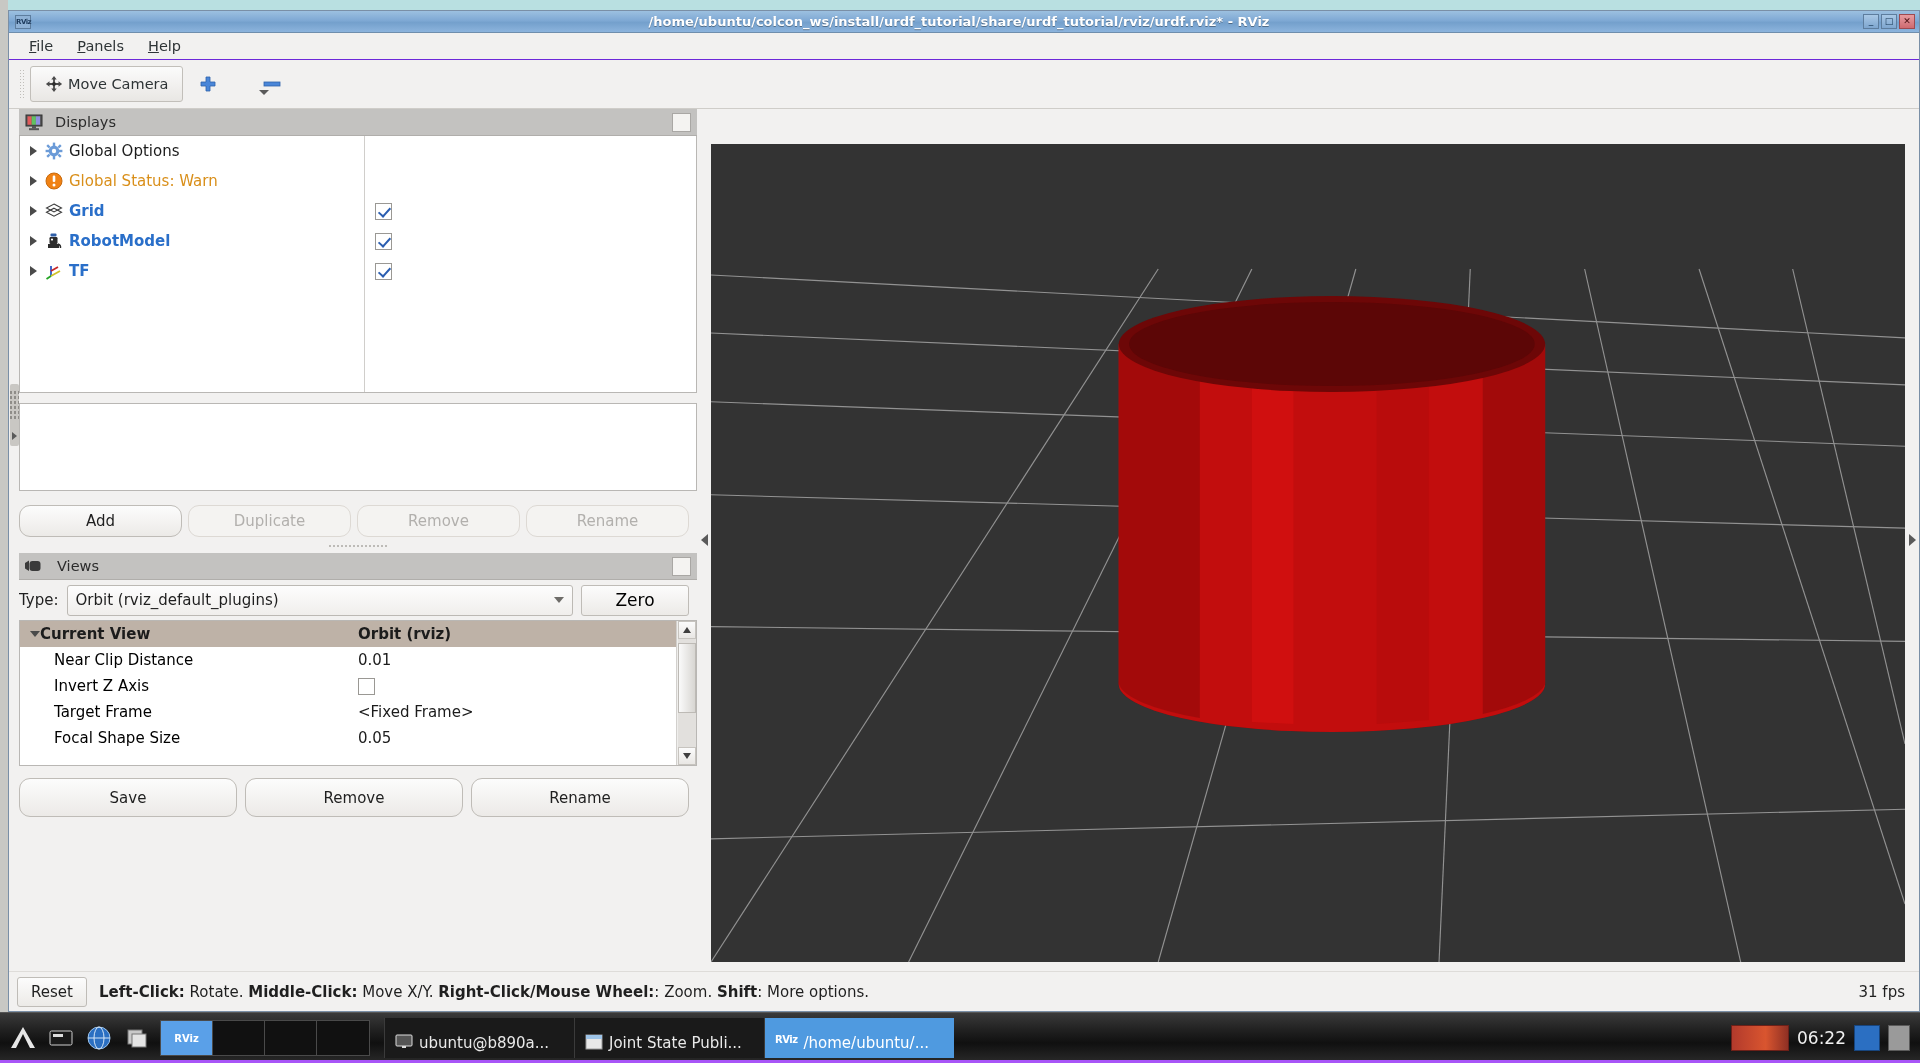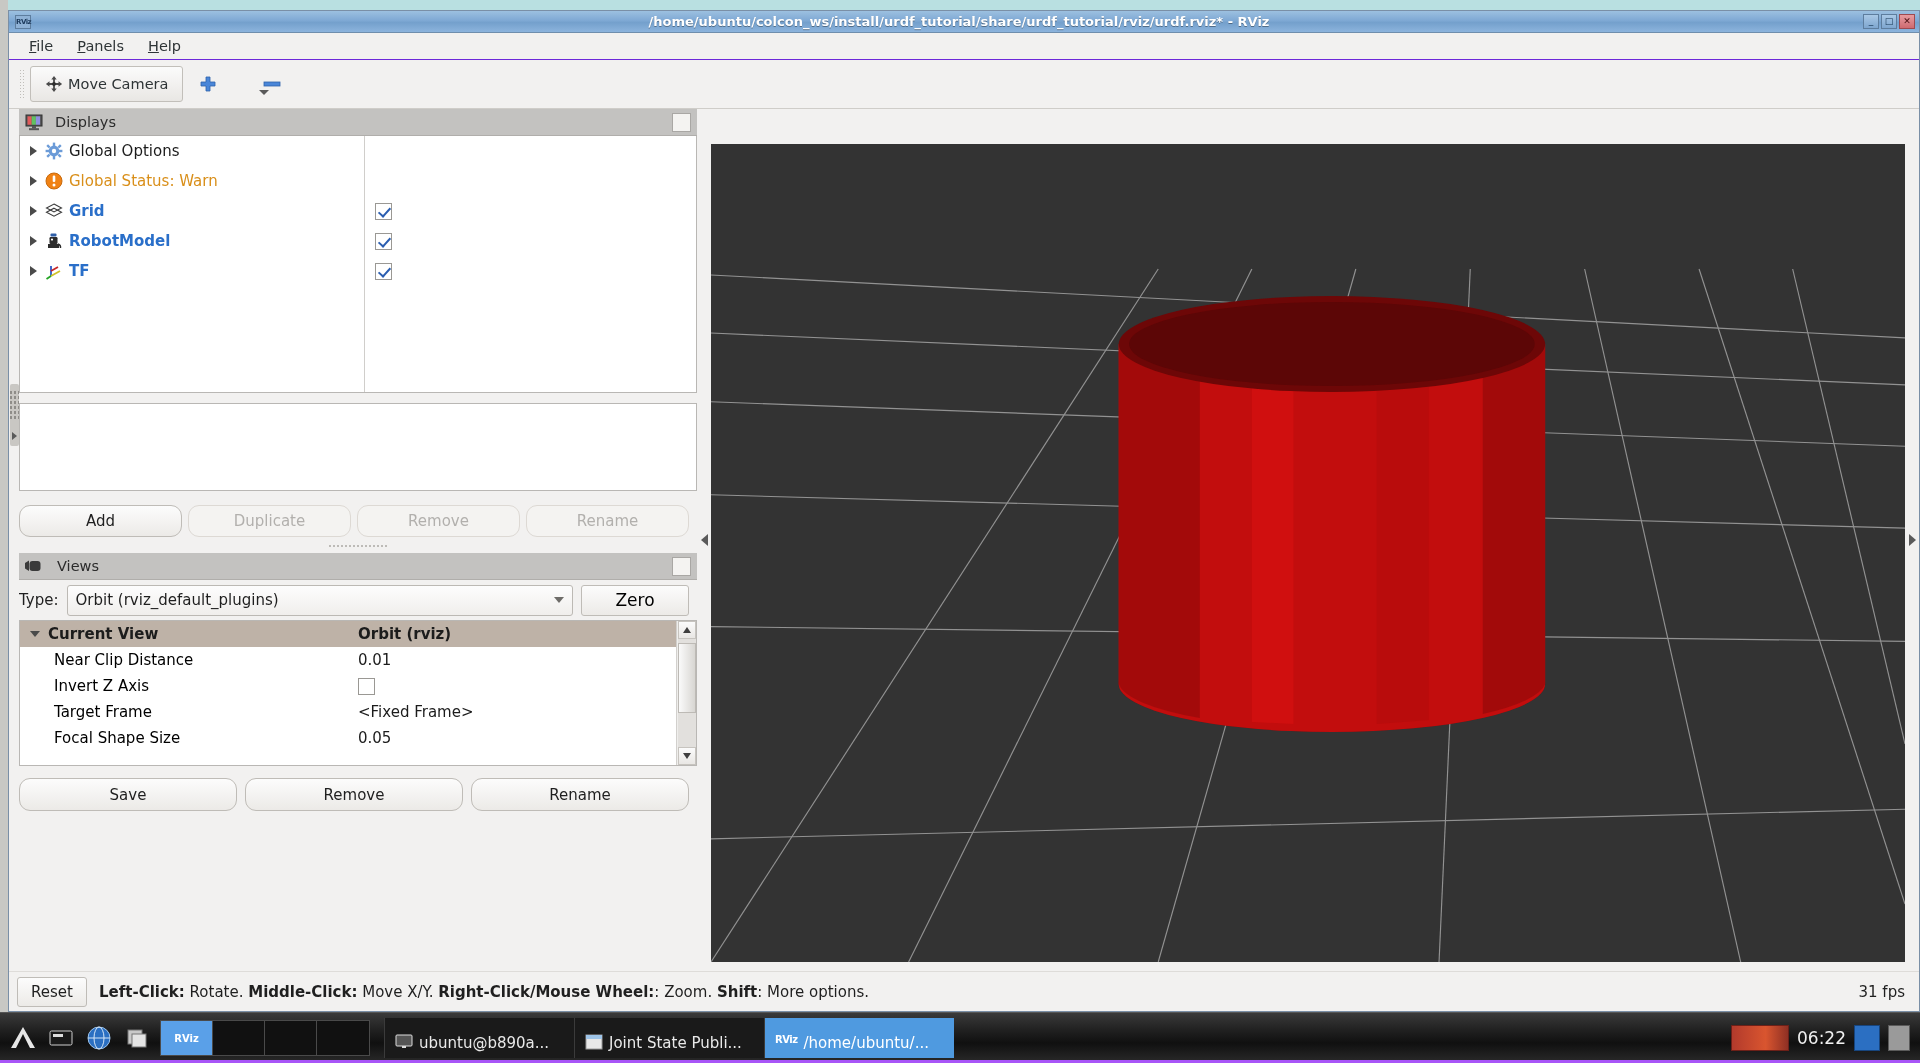--- a/index.html
+++ b/index.html
@@ -234,40 +234,40 @@
 
   .props-wrap {
     flex: 0 0 146px; display: flex;
     background: #fff; border: 1px solid #b9b7b4;
     overflow: hidden; position: relative;
   }
   .props-table { flex: 1 1 auto; }
   .prow { height: 26px; display: flex; align-items: center; font-size: 15px; }
   .prow.head { background: #beb2a7; font-weight: bold; color: #1c1c1c; }
   .pkey { width: 332px; flex: 0 0 332px; padding-left: 34px; white-space: nowrap; overflow: hidden;}
-  .prow.head .pkey { padding-left: 10px; display: flex; align-items: center; gap: 8px;}
+  .prow.head .pkey { padding-left: 10px; display: flex; align-items: center; }
   .pval { flex: 1 1 auto; padding-left: 6px; color: #1c1c1c; }
   .tri-down {
     width: 0; height: 0;
     border-left: 5px solid transparent; border-right: 5px solid transparent;
     border-top: 6px solid #4a4a4a;
   }
   .scroll-col {
     width: 20px; flex: 0 0 20px; background: #efeeec;
     border-left: 1px solid #d2d0cd;
     display: flex; flex-direction: column; align-items: center;
   }
   .sc-btn { width: 18px; height: 18px; display:flex;align-items:center;justify-content:center;
             background: linear-gradient(to bottom,#fbfbfb,#e9e7e4); border:1px solid #c7c4bf;}
   .sc-track { flex: 1 1 auto; width: 18px; background: #e2e0dd; position: relative; }
   .sc-thumb { position:absolute; left:0; top:4px; width:18px; height:70px;
               background: linear-gradient(to right,#fafafa,#d8d6d2); border:1px solid #bdbab5; }
 
   .bottom-btns { display: flex; gap: 8px; margin-top: 12px; flex: 0 0 auto; padding-right: 8px;}
-  .bottom-btns .gbtn { height: 33px; }
+  .bottom-btns .gbtn { height: 39px; }
 
   
   .view-dock { flex: 1 1 auto; display: flex; min-width: 0; position: relative; }
   .splitter-l, .splitter-r {
     width: 14px; flex: 0 0 14px; background: #f2f1f0;
     display: flex; align-items: center; justify-content: center;
   }
   .tri-left-small { width:0;height:0;border-top:6px solid transparent;border-bottom:6px solid transparent;border-right:7px solid #5a5a5a;}
   .tri-right-small { width:0;height:0;border-top:6px solid transparent;border-bottom:6px solid transparent;border-left:7px solid #5a5a5a;}
   .render-area {

